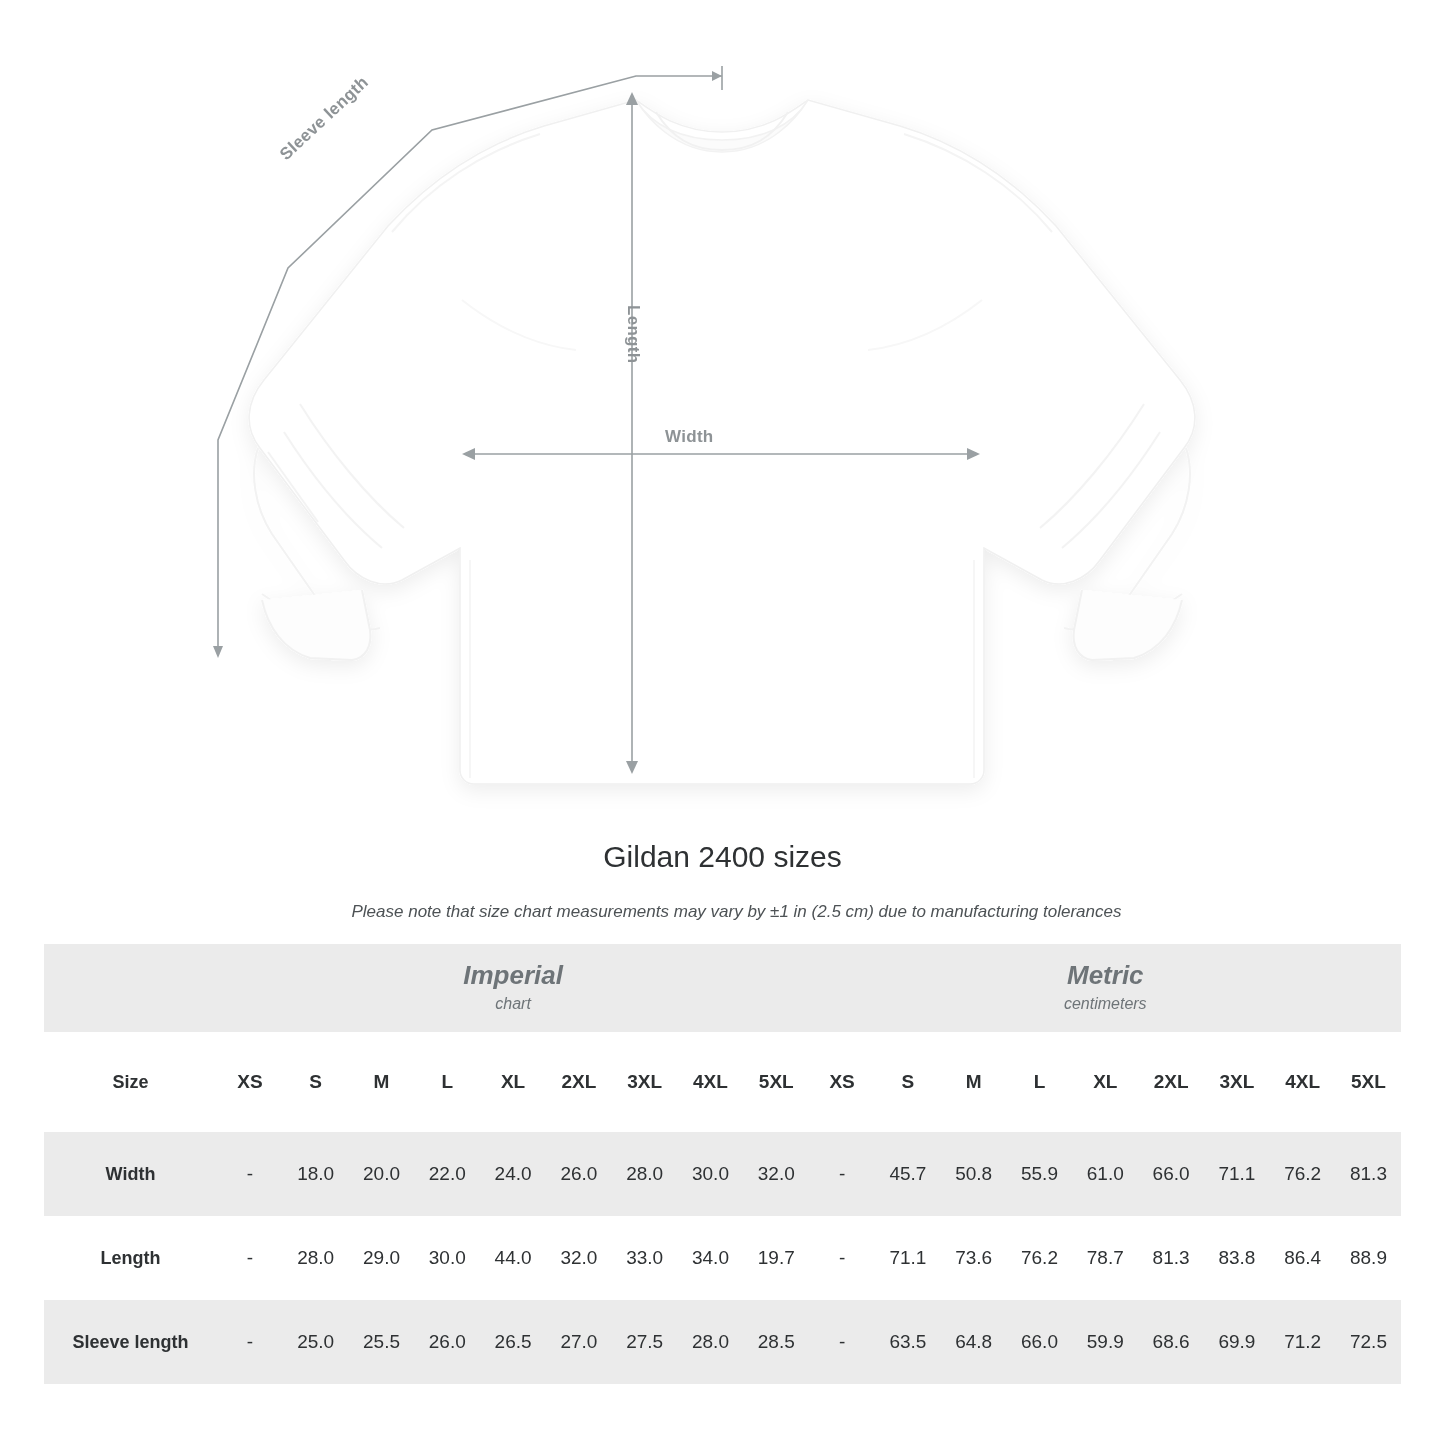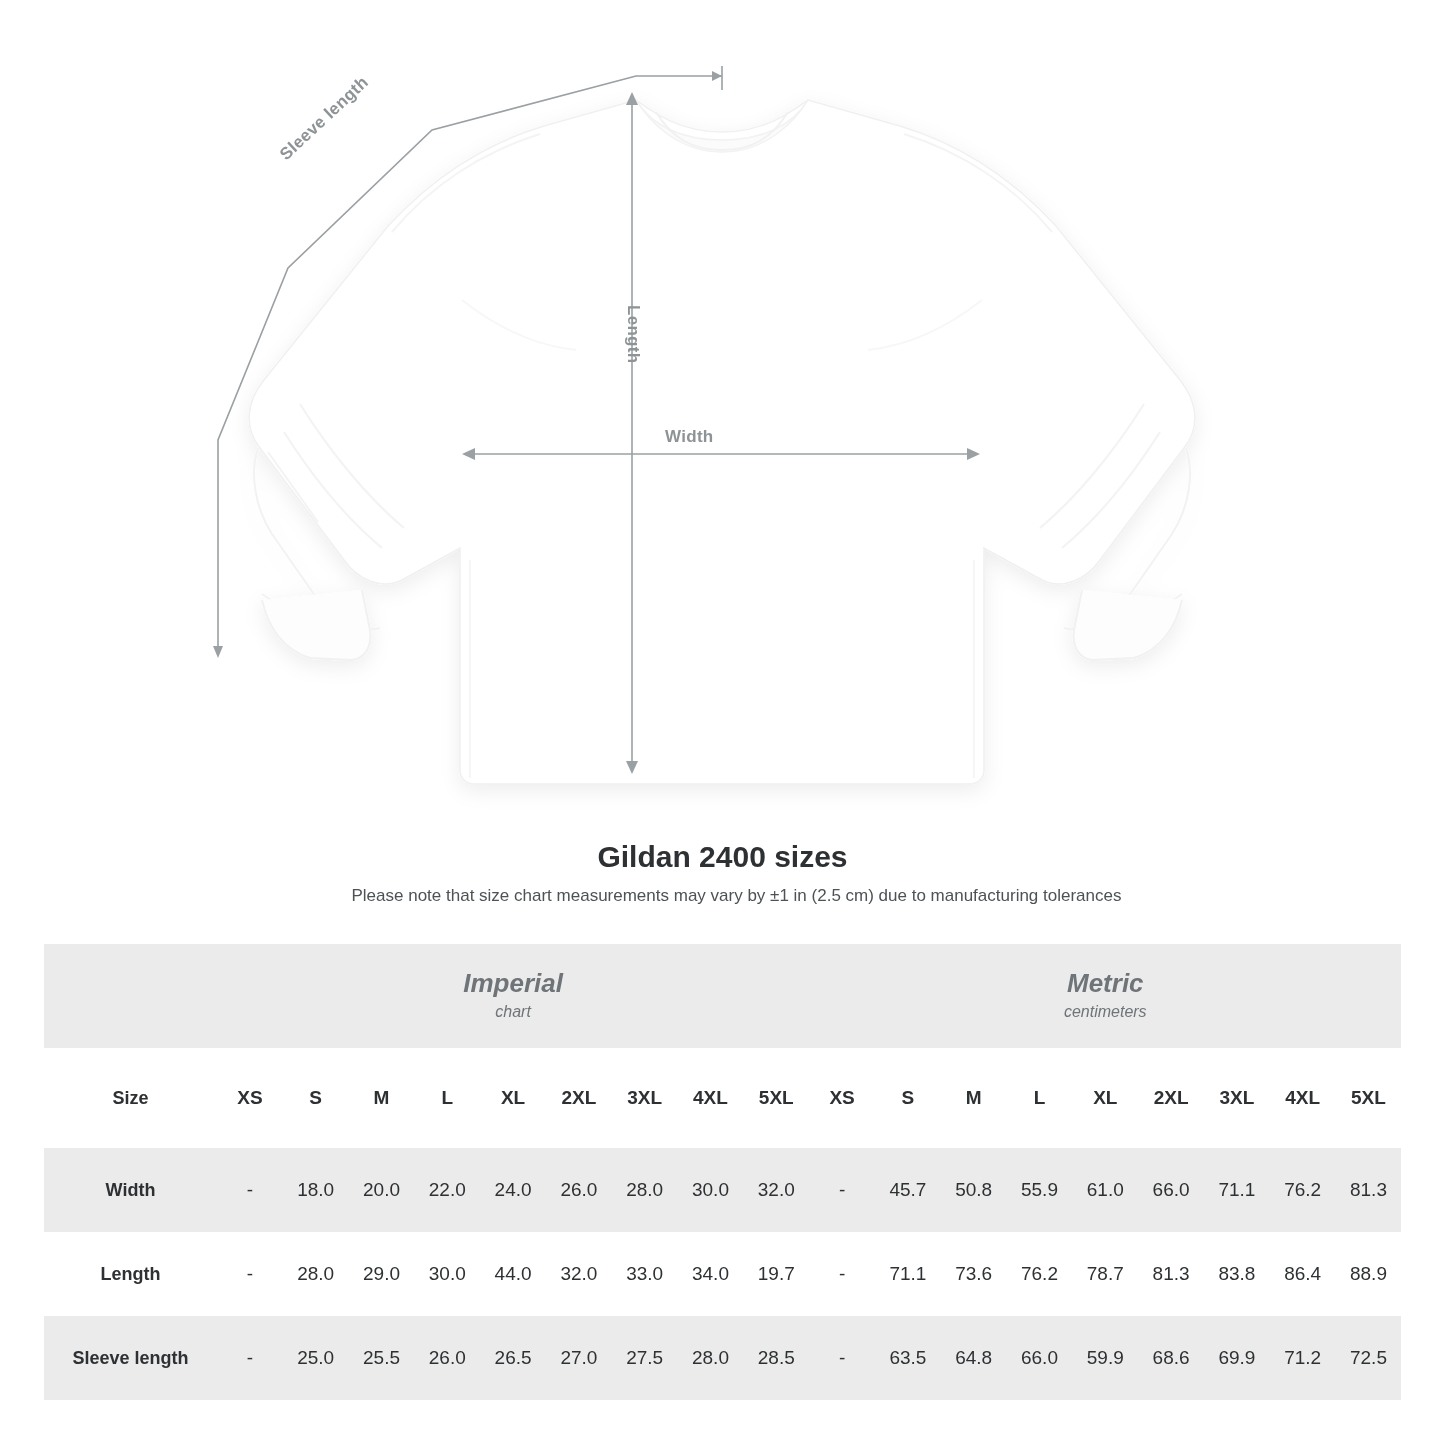--- a/index.html
+++ b/index.html
@@ -58,26 +58,27 @@
   
   #title-block {
     position: absolute;
     left: 0;
     top: 840px;
     width: 1445px;
     text-align: center;
   }
   #chart-title {
     font-size: 30px;
-    font-weight: bold;
+    font-weight: normal;
     color: #2e3133;
-    margin: 0 0 12px 0;
+    margin: 0 0 28px 0;
   }
   #chart-note {
     font-size: 17px;
+    font-style: italic;
     color: #4d5255;
     margin: 0;
     padding-left: 28px;
   }
 
   
   #table-wrap {
     position: absolute;
     left: 44px;
     top: 944px;
@@ -86,21 +87,21 @@
   table {
     border-collapse: collapse;
     width: 1357px;
     table-layout: fixed;
   }
   td, th {
     padding: 0;
     margin: 0;
   }
   .unit-band {
-    height: 104px;
+    height: 88px;
     background: #ebebeb;
     text-align: center;
     vertical-align: middle;
   }
   .unit-band .u-name {
     font-size: 26px;
     font-style: italic;
     font-weight: bold;
     color: #6e7478;
     line-height: 1.25;

